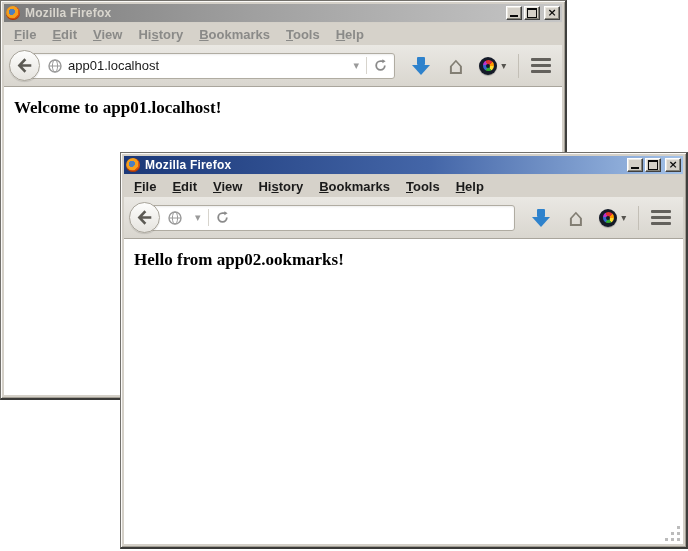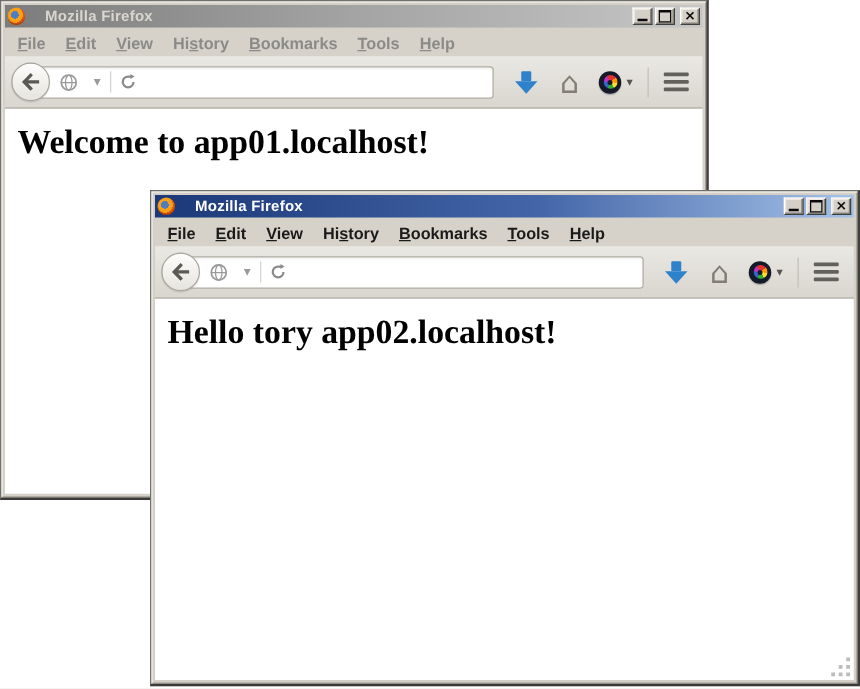--- a/index.html
+++ b/index.html
@@ -13,21 +13,21 @@
     background:#d4d0c8;
     border:1px solid #72706b;
     border-right:2px solid #3f3f3d;
     border-bottom:2px solid #3a3a38;
     box-shadow:inset 1px 1px 0 #fbfaf8, inset -1px -1px 0 #a29e94;
     padding:3px;
     display:flex;flex-direction:column;
   }
   .titlebar{
     height:18px;flex:0 0 18px;display:flex;align-items:center;
-    padding:0 2px;gap:16px;user-select:none;
+    padding:0 2px;gap:5px;user-select:none;
   }
   .active .titlebar{background:linear-gradient(90deg,#1b3878 0%,#4466a8 55%,#a4c2e8 100%);}
   .inactive .titlebar{background:linear-gradient(90deg,#7c7c7c 0%,#a0a0a0 45%,#c6c6c6 100%);}
   .title-text{flex:1;font-size:12px;font-weight:bold;letter-spacing:.2px;
     white-space:nowrap;overflow:hidden;}
   .active .title-text{color:#ffffff;}
   .inactive .title-text{color:#d9d6ce;}
   .ff-icon{width:14px;height:14px;border-radius:50%;flex:0 0 14px;
     background:radial-gradient(circle at 42% 42%, #4d7fc0 0 26%, #f6a01c 27% 55%, #e65c0e 56% 80%, #c6420a 81% 100%);
     box-shadow:inset 0 -1px 1px rgba(120,30,0,.6);}
@@ -91,21 +91,21 @@
     display:flex;align-items:center;justify-content:center;}
   .colorcore{width:4px;height:4px;border-radius:50%;background:#141a28;}
   .drop2{color:#56544f;font-size:10px;margin-left:4px;}
   .tsep{width:1px;height:24px;background:#c3bfb6;margin:0 10px 0 12px;}
   .menubtn{display:flex;flex-direction:column;gap:3px;padding:4px 2px;}
   .menubtn i{display:block;width:20px;height:3px;background:#63615c;border-radius:1px;}
   
   .content{flex:1;background:#ffffff;position:relative;overflow:hidden;}
   .content h1{
     margin:11px 0 0 10px;font-family:"Liberation Serif",serif;
-    font-weight:bold;font-size:27px;color:#000;white-space:nowrap;
+    font-weight:bold;font-size:17px;color:#000;white-space:nowrap;
   }
   .grip{position:absolute;right:2px;bottom:2px;width:15px;height:15px;}
   .grip i{position:absolute;width:3px;height:3px;background:#bcbcbc;box-shadow:1px 1px 0 #ffffff;}
   .grip .d1{right:1px;bottom:1px;} .grip .d2{right:7px;bottom:1px;} .grip .d3{right:13px;bottom:1px;}
   .grip .d4{right:1px;bottom:7px;} .grip .d5{right:7px;bottom:7px;} .grip .d6{right:1px;bottom:13px;}
   svg{display:block;}
 </style>
 </head>
 <body>
 
@@ -139,20 +139,21 @@
       <svg width="17" height="17" viewBox="0 0 17 17">
           <path d="M8.5 3.2 L3.4 8.5 L8.5 13.8 M3.8 8.5 H14" fill="none" stroke="#5c5a54" stroke-width="2.6" stroke-linecap="square"></path>
         </svg>
     </div>
     <div class="urlfield">
       <svg class="globe" width="14" height="14" viewBox="0 0 14 14">
         <circle cx="7" cy="7" r="6" fill="none" stroke="#9a9a9a" stroke-width="1.4"></circle>
         <ellipse cx="7" cy="7" rx="2.6" ry="6" fill="none" stroke="#9a9a9a" stroke-width="1"></ellipse>
         <line x1="1" y1="7" x2="13" y2="7" stroke="#9a9a9a" stroke-width="1"></line>
       </svg>
+      <input class="urlinput" readonly="" value="app01.localhost" style="">
       <span class="url-drop">▾</span>
       <span class="reload">
         <svg width="13" height="13" viewBox="0 0 13 13">
             <path d="M10.8 6.5 A4.3 4.3 0 1 1 6.5 2.2 H9" fill="none" stroke="#8a8a8a" stroke-width="1.8"></path>
             <path d="M8.4 0.2 L11.6 2.2 L8.4 4.2 Z" fill="#8a8a8a"></path>
           </svg>
       </span>
     </div>
     <div class="tool-ic dlbtn">
       <span class="dl-stem"></span>
@@ -238,21 +239,21 @@
       <span class="drop2">▾</span>
     </div>
     <div class="tsep"></div>
     <div class="menubtn">
         <i></i>
         <i></i>
         <i></i>
       </div>
   </div>
   <div class="content">
-    <h1>Hello tory app02.localhost!</h1>
+    <h1>Hello from app02.ookmarks!</h1>
     <div class="grip">
       <i class="d1"></i>
         <i class="d2"></i>
         <i class="d3"></i>
         <i class="d4"></i>
         <i class="d5"></i>
         <i class="d6"></i>
     </div>
   </div>
 </div>

